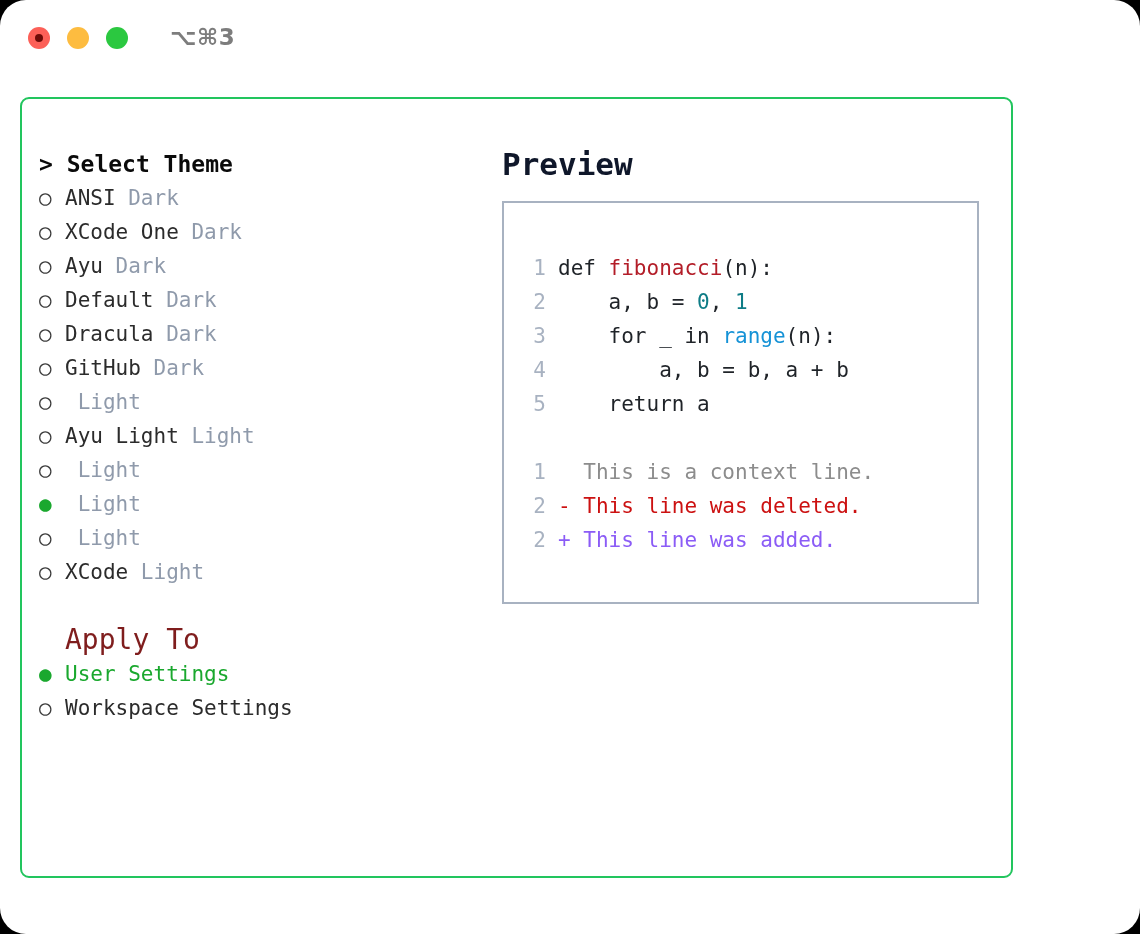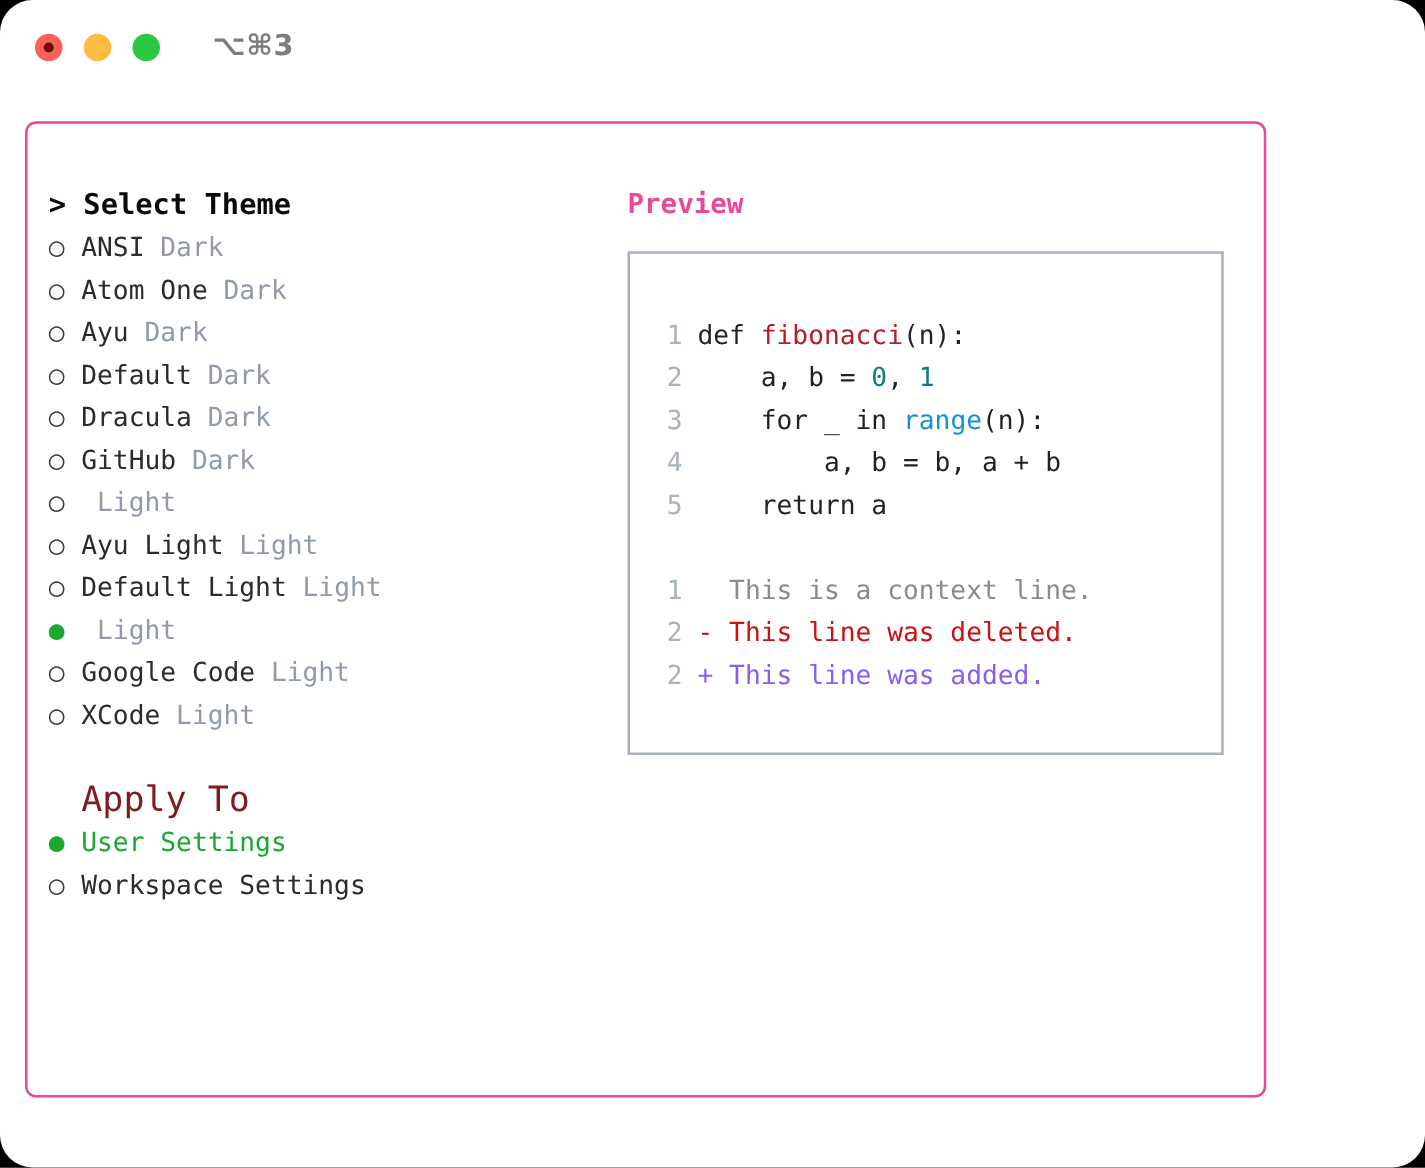--- a/index.html
+++ b/index.html
@@ -72,21 +72,21 @@
     font-family: "DejaVu Sans", sans-serif;
   }
 
   
   .panel {
     position: absolute;
     left: 20px;
     top: 97px;
     width: 993px;
     height: 781px;
-    border: 2px solid #ec4899;
+    border: 2px solid #22c55e;
     border-radius: 9px;
     box-sizing: border-box;
   }
 
   
   .left-col {
     position: absolute;
     left: 17px;
     top: 48px;
     width: 440px;
@@ -138,23 +138,23 @@
   }
 
   
   .right-col {
     position: absolute;
     left: 480px;
     top: 48px;
     width: 490px;
   }
   .preview-title {
-    font-size: 22px;
+    font-size: 31px;
     font-weight: bold;
-    color: #ec4899;
+    color: #0f172a;
     line-height: 34px;
     white-space: pre;
   }
   .preview-box {
     margin-top: 20px;
     width: 477px;
     height: 403px;
     border: 2px solid #a8b2c1;
     box-sizing: border-box;
     background: #ffffff;
@@ -201,30 +201,30 @@
     <div class="shortcut">⌥⌘3</div>
   </div>
 
   <div class="panel">
 
     <div class="left-col">
       <div class="section-title">&gt; Select Theme</div>
 
       <div id="theme-list">
           <div class="opt-row"><span class="opt-marker">○</span><span class="opt-label">ANSI</span><span class="opt-suffix"> Dark</span></div>
-          <div class="opt-row"><span class="opt-marker">○</span><span class="opt-label">Atom One</span><span class="opt-suffix"> Dark</span></div>
+          <div class="opt-row"><span class="opt-marker">○</span><span class="opt-label">XCode One</span><span class="opt-suffix"> Dark</span></div>
           <div class="opt-row"><span class="opt-marker">○</span><span class="opt-label">Ayu</span><span class="opt-suffix"> Dark</span></div>
           <div class="opt-row"><span class="opt-marker">○</span><span class="opt-label">Default</span><span class="opt-suffix"> Dark</span></div>
           <div class="opt-row"><span class="opt-marker">○</span><span class="opt-label">Dracula</span><span class="opt-suffix"> Dark</span></div>
           <div class="opt-row"><span class="opt-marker">○</span><span class="opt-label">GitHub</span><span class="opt-suffix"> Dark</span></div>
           <div class="opt-row"><span class="opt-marker">○</span><span class="opt-suffix"> Light</span></div>
           <div class="opt-row"><span class="opt-marker">○</span><span class="opt-label">Ayu Light</span><span class="opt-suffix"> Light</span></div>
-          <div class="opt-row"><span class="opt-marker">○</span><span class="opt-label">Default Light</span><span class="opt-suffix"> Light</span></div>
+          <div class="opt-row"><span class="opt-marker">○</span><span class="opt-suffix"> Light</span></div>
           <div class="opt-row selected"><span class="opt-marker selected">●</span><span class="opt-suffix"> Light</span></div>
-          <div class="opt-row"><span class="opt-marker">○</span><span class="opt-label">Google Code</span><span class="opt-suffix"> Light</span></div>
+          <div class="opt-row"><span class="opt-marker">○</span><span class="opt-suffix"> Light</span></div>
           <div class="opt-row"><span class="opt-marker">○</span><span class="opt-label">XCode</span><span class="opt-suffix"> Light</span></div>
         </div>
 
       <div class="subsection">
         <div class="subsection-title">Apply To</div>
         <div id="apply-list">
             <div class="opt-row selected"><span class="opt-marker selected">●</span><span class="opt-label">User Settings</span></div>
             <div class="opt-row"><span class="opt-marker">○</span><span class="opt-label">Workspace Settings</span></div>
           </div>
       </div>

